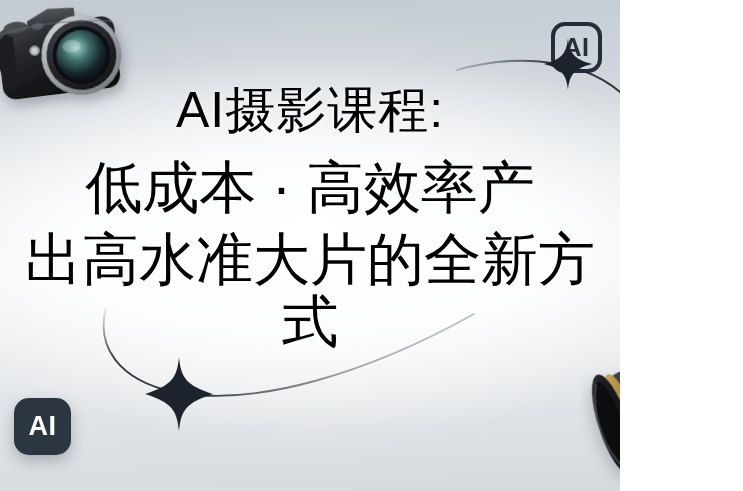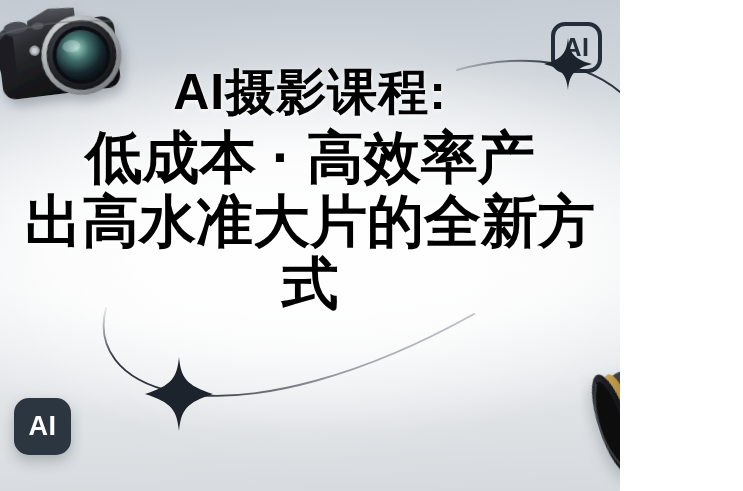--- a/index.html
+++ b/index.html
@@ -22,39 +22,39 @@
   
   .swoosh{position:absolute;pointer-events:none;}
   .sw-top{left:455px;top:30px;}
   .sw-bot{left:70px;top:292px;}
   
   .sparkle{position:absolute;pointer-events:none;}
   .sp-top{left:540px;top:36px;}
   .sp-bot{left:143px;top:355px;}
   
   .titles{
-    position:absolute;left:0;right:0;top:64px;
+    position:absolute;left:0;right:0;top:82px;
     text-align:center;
     color:#000;
-    font-weight:bold;
+    font-weight:normal;
     letter-spacing:0px;
     text-shadow:0 2px 5px rgba(255,255,255,0.85);
   }
   .t-line1{
     font-size:50px;line-height:56px;
     letter-spacing:1px;
   }
   .t-line2{
     font-size:57px;line-height:62px;
-    margin-top:6px;
+    margin-top:18px;
     letter-spacing:0px;
   }
   .t-line3{
     font-size:57px;line-height:62px;
-    margin-top:2px;
+    margin-top:10px;
     letter-spacing:0px;
   }
   
   .badge-outline{
     position:absolute;right:18px;top:22px;
     width:51px;height:51px;border-radius:14px;
     border:4px solid #242e3b;
     display:flex;align-items:center;justify-content:center;
     color:#242e3b;font-size:25px;font-weight:bold;letter-spacing:0.5px;
     box-sizing:border-box;

